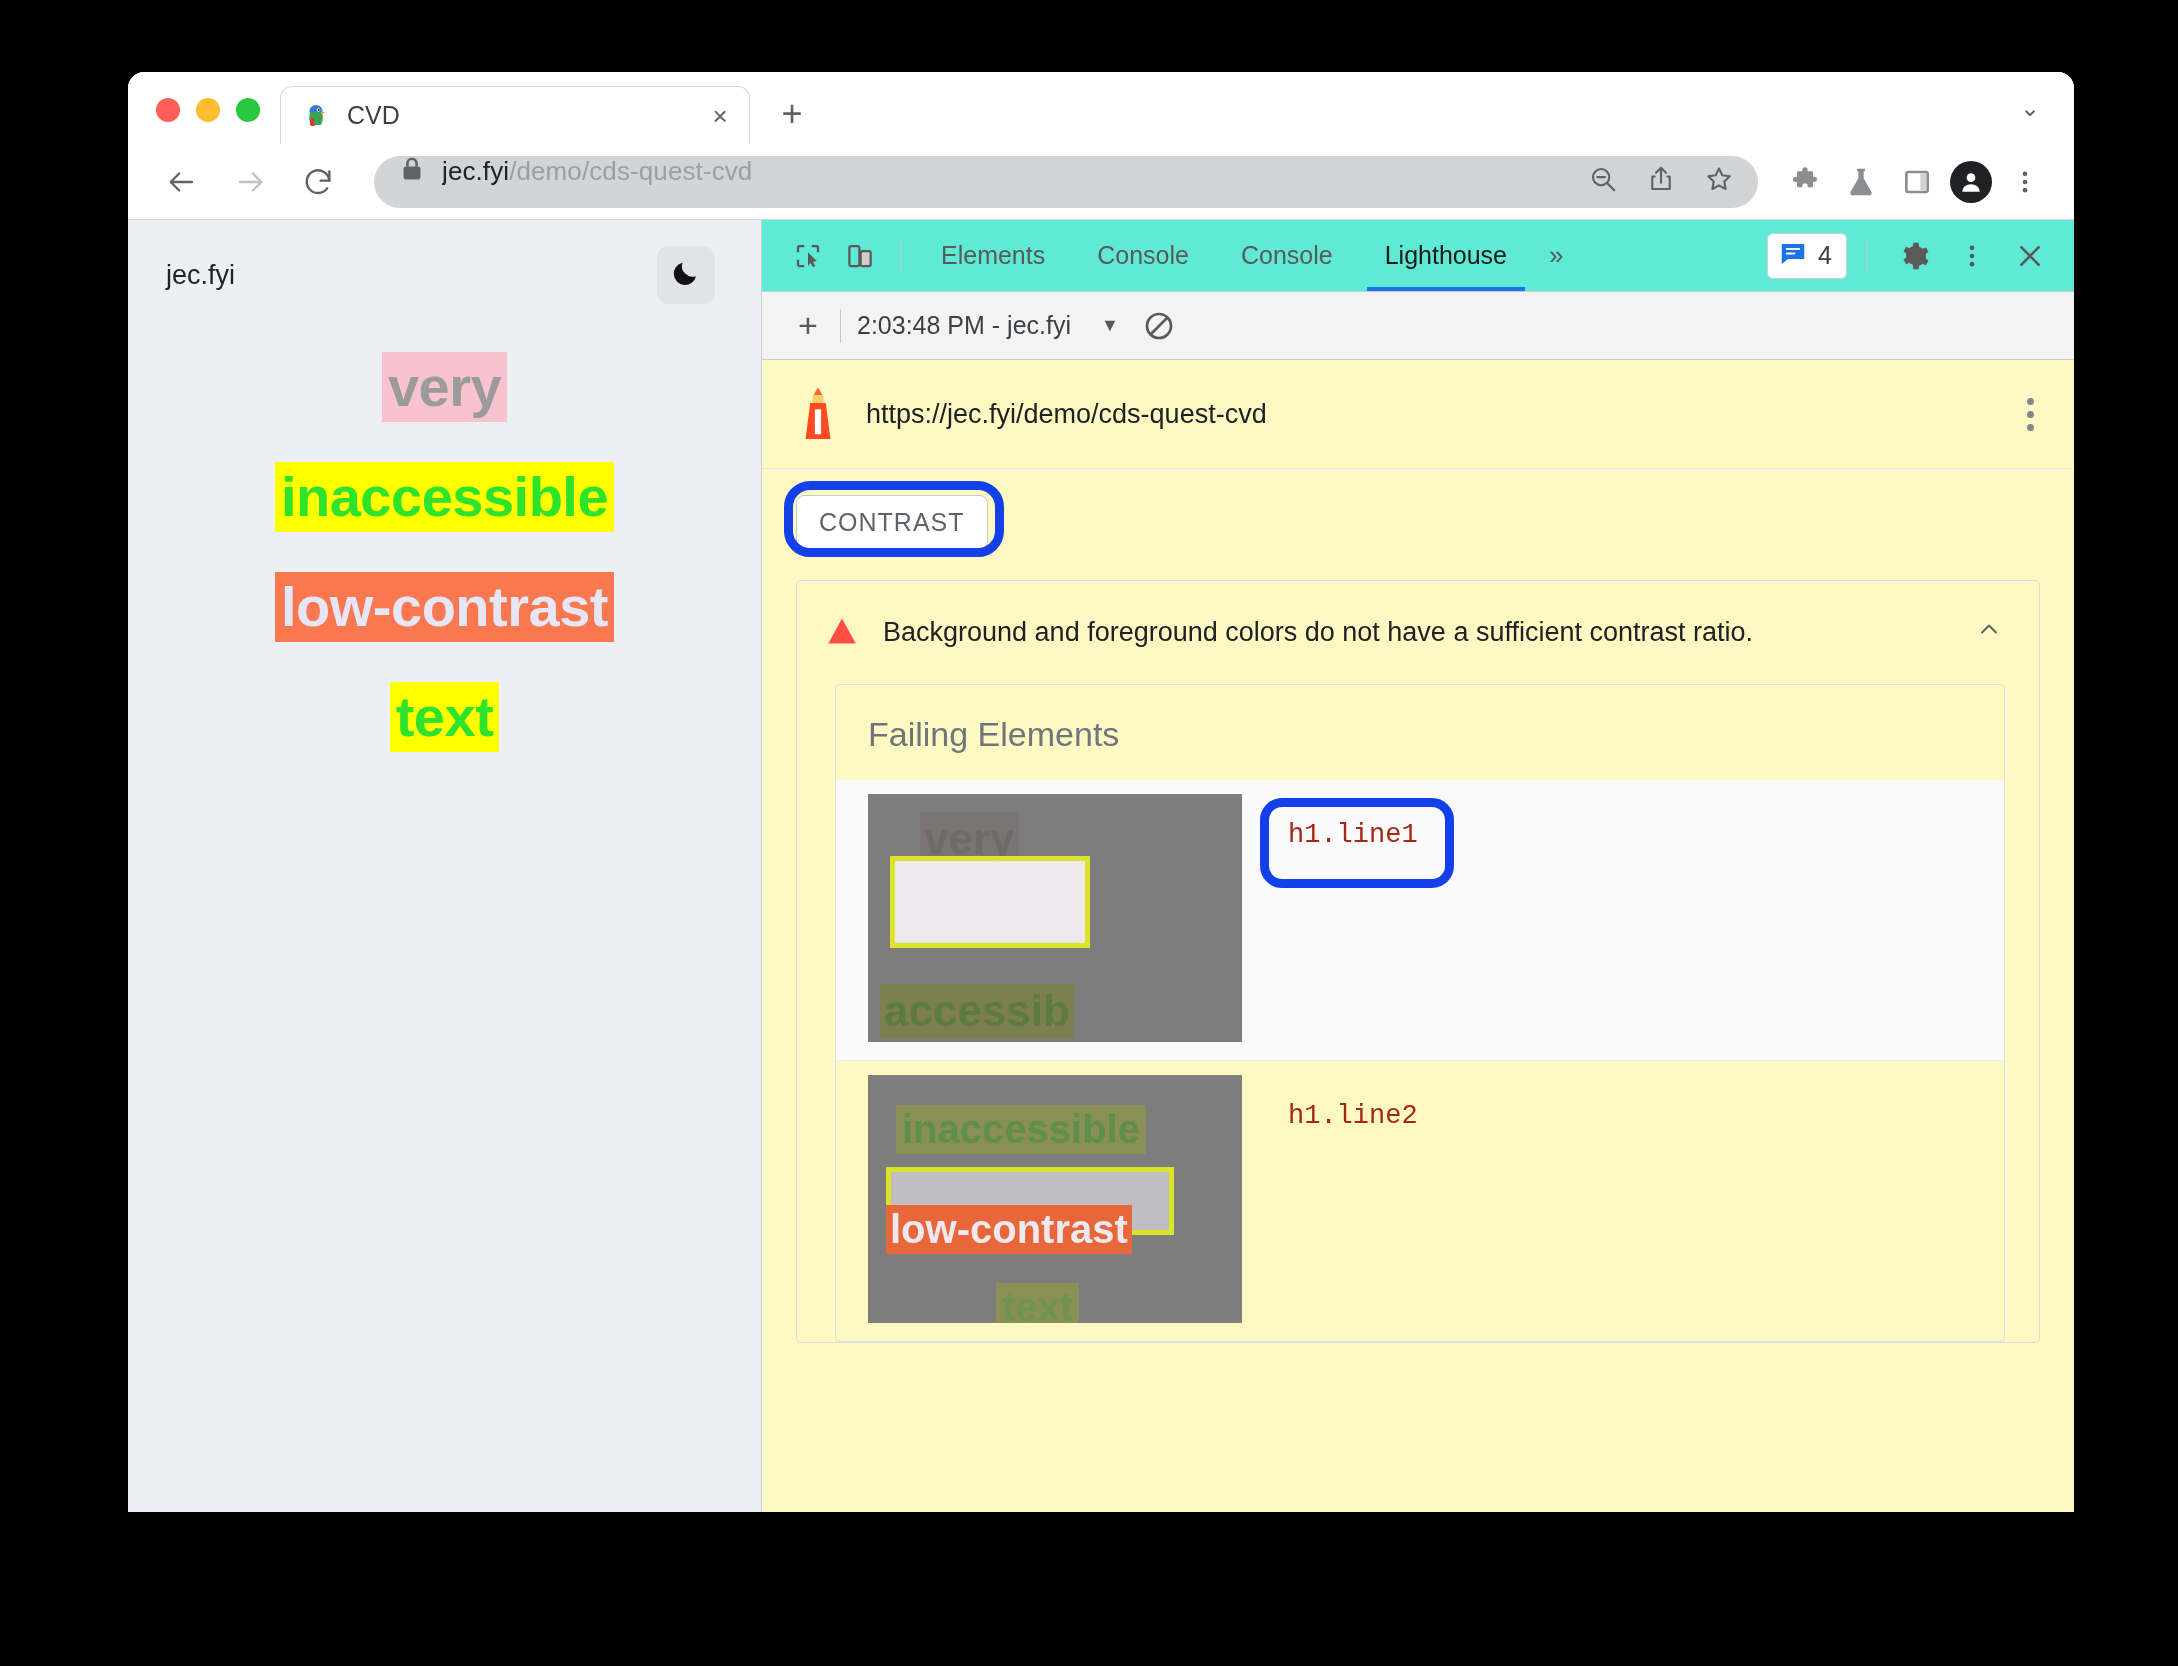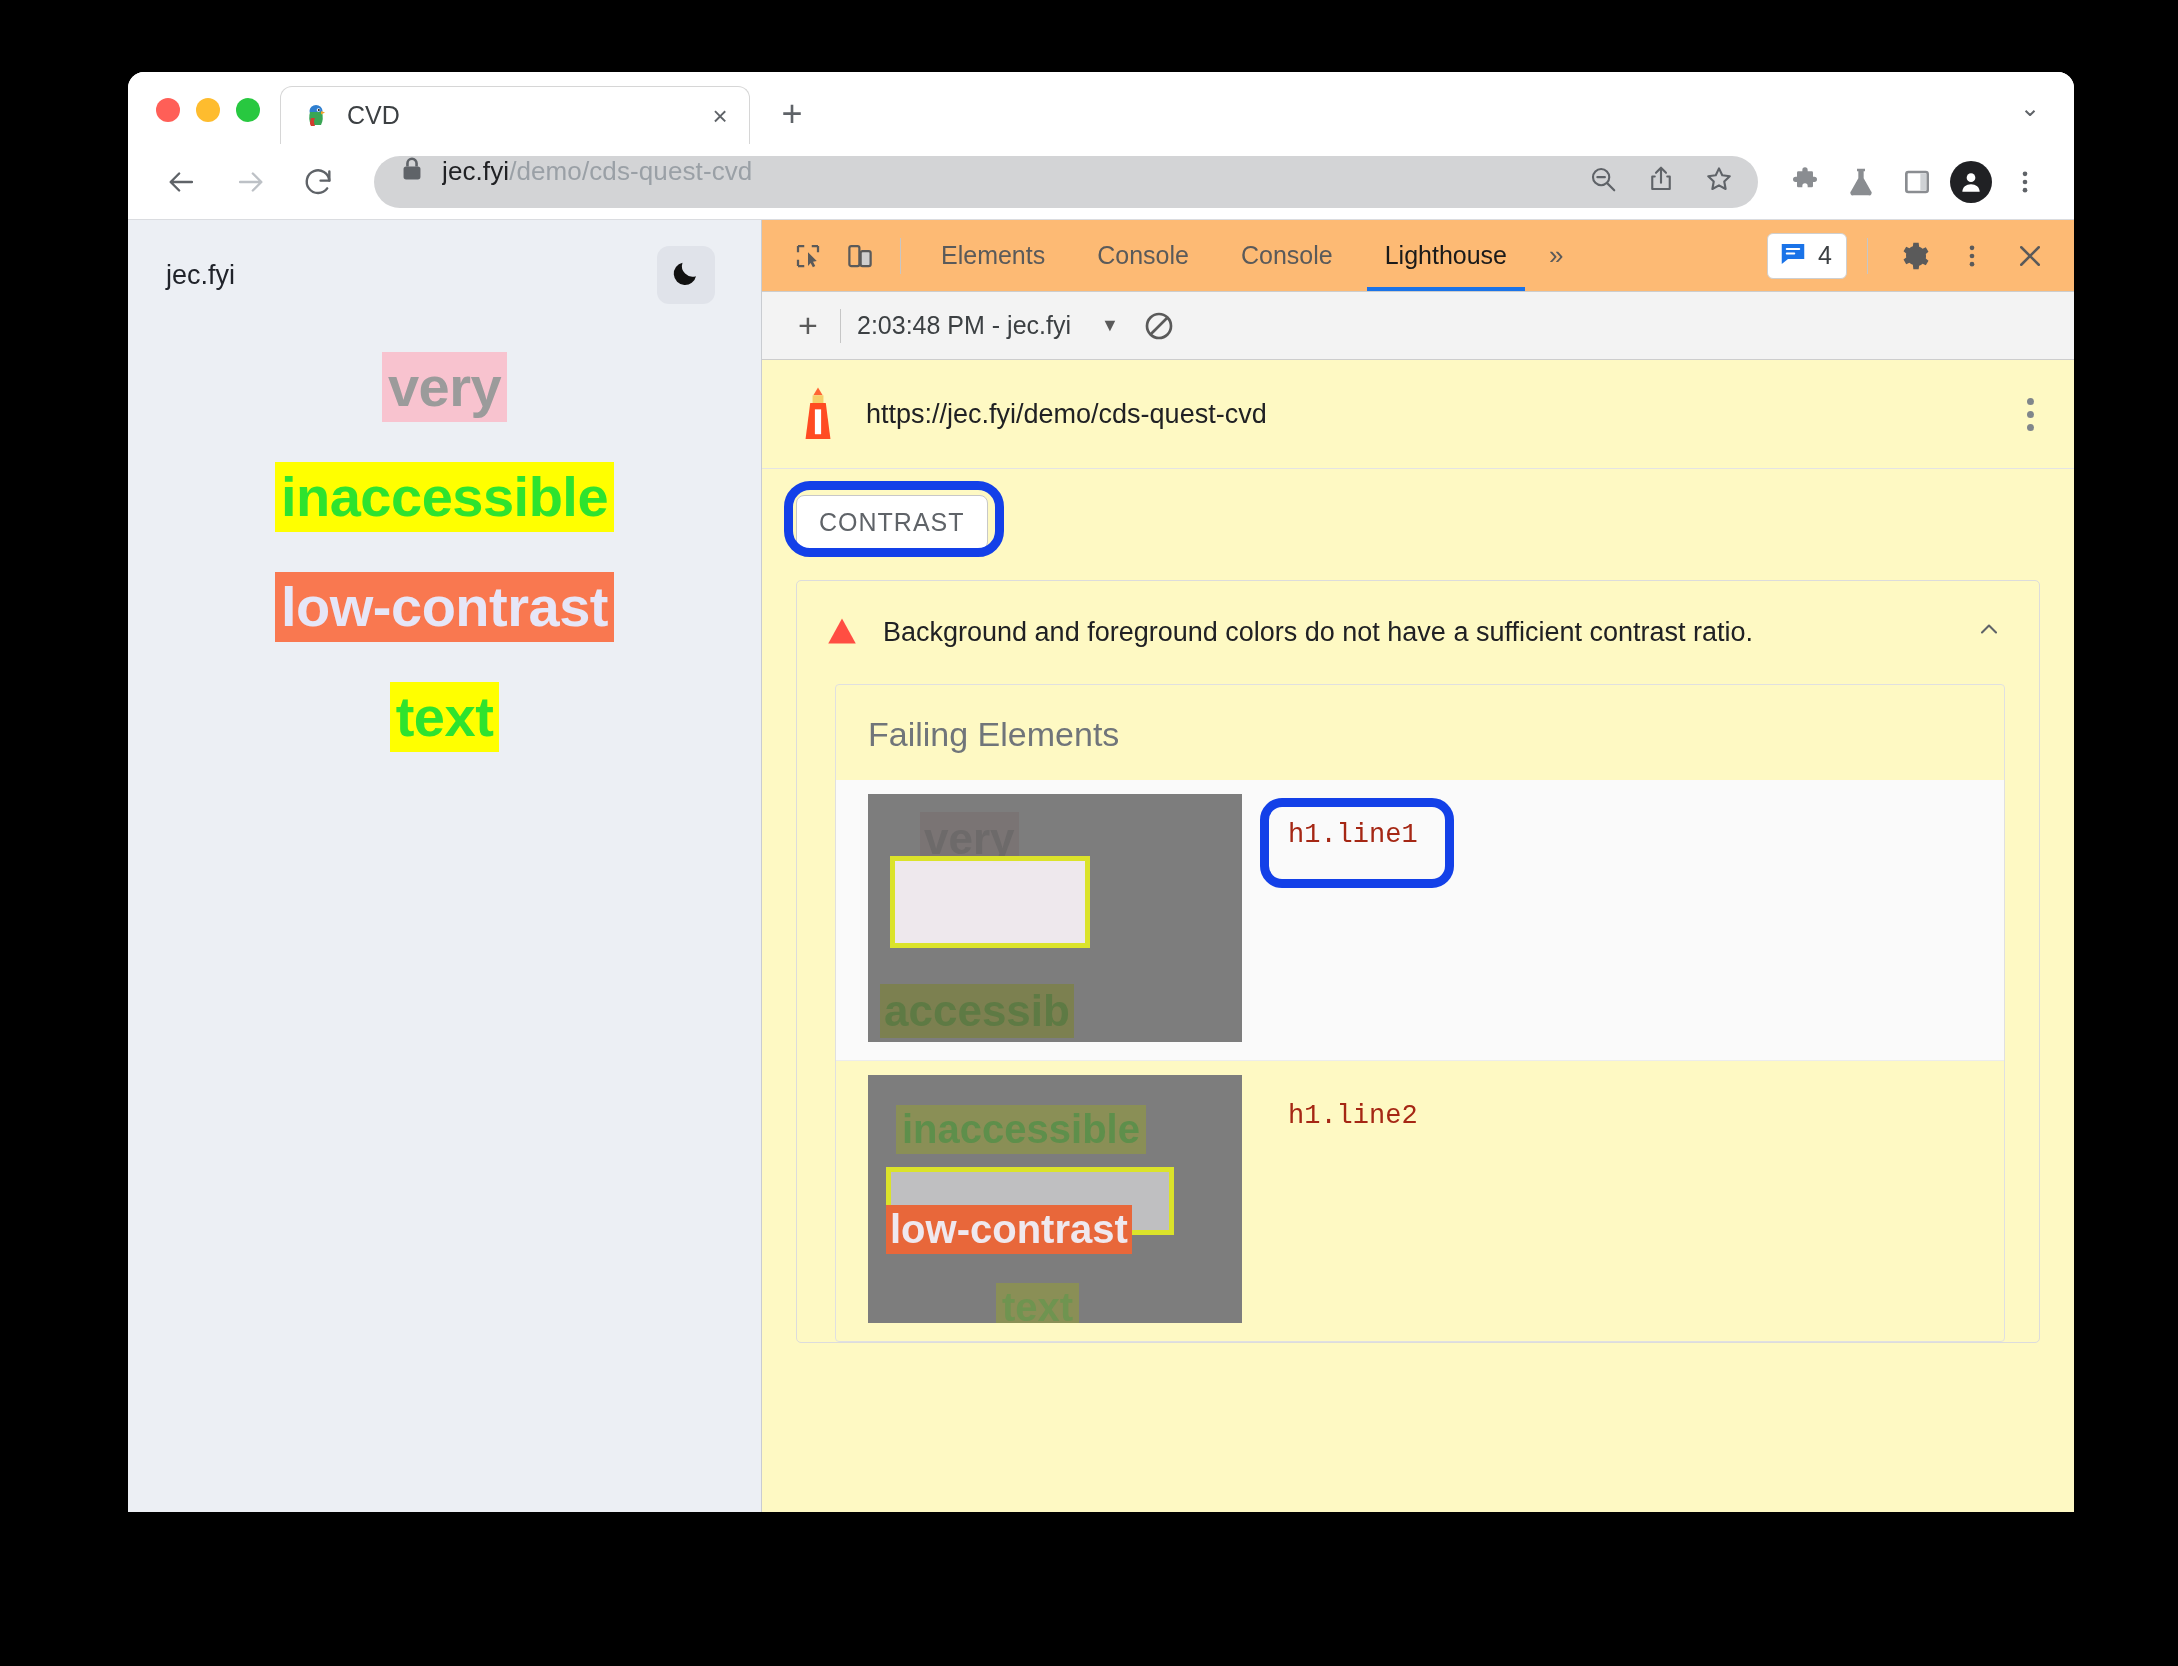--- a/index.html
+++ b/index.html
@@ -172,21 +172,21 @@
   
   .devtools {
     flex: 1;
     background: #fff;
     display: flex; flex-direction: column;
     min-width: 0;
     overflow: hidden;
   }
   .dt-tabbar {
     height: 72px;
-    background: #fdba74;
+    background: #5eead4;
     border-bottom: 1px solid #cdcdcd;
     display: flex; align-items: center;
     padding: 0 18px 0 20px;
     box-sizing: border-box;
     position: relative;
   }
   .dt-icon-btn {
     width: 52px; height: 52px;
     display: flex; align-items: center; justify-content: center;
     color: #5a5a5a;

